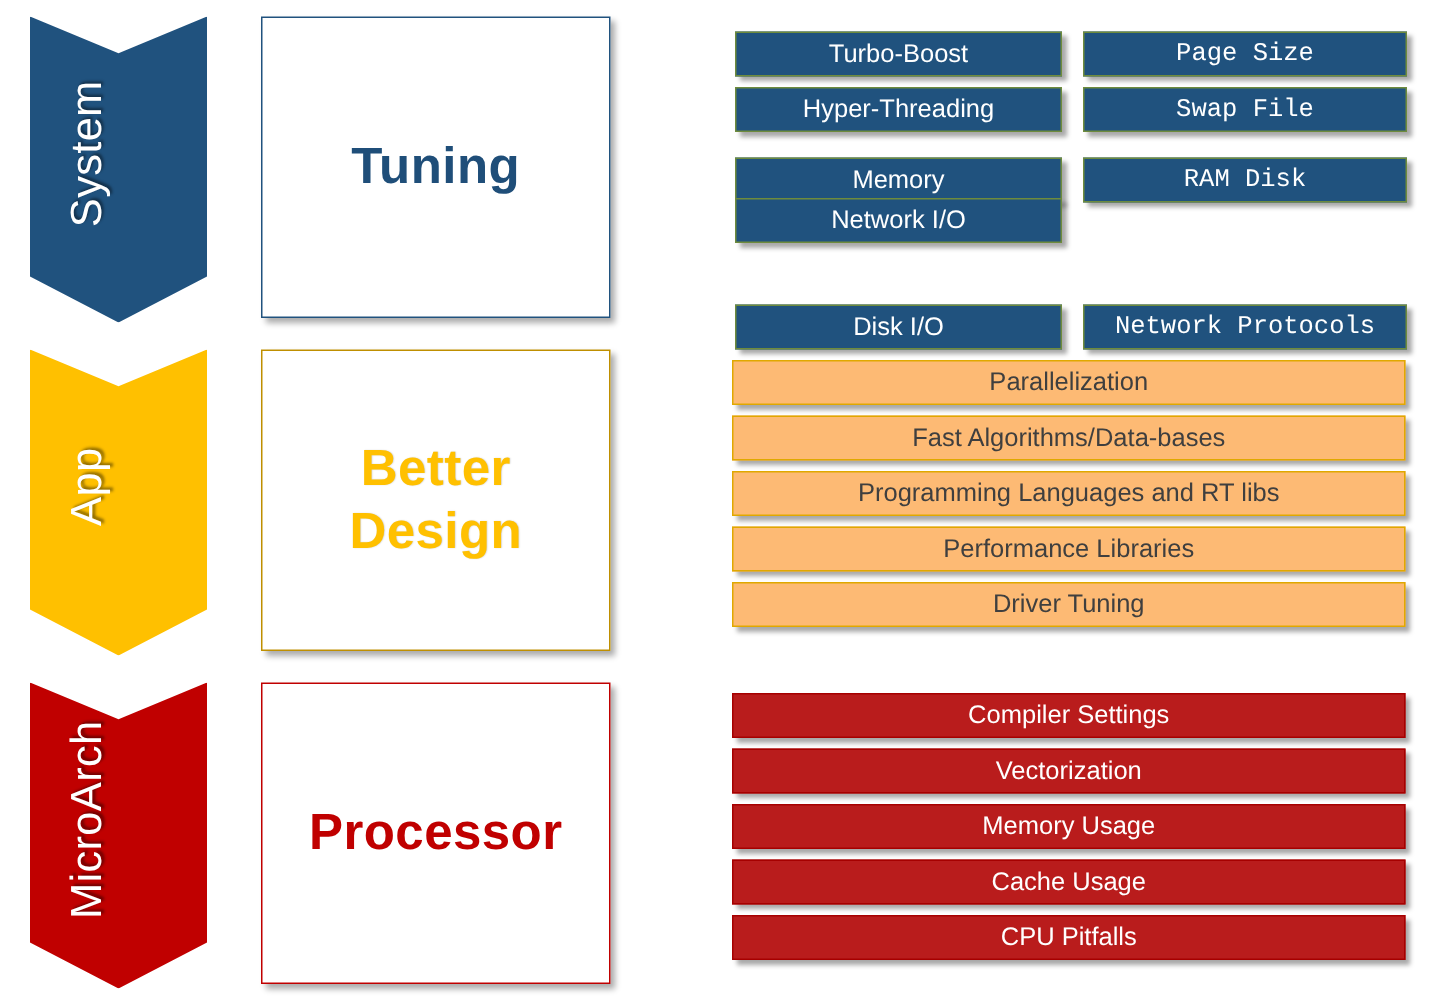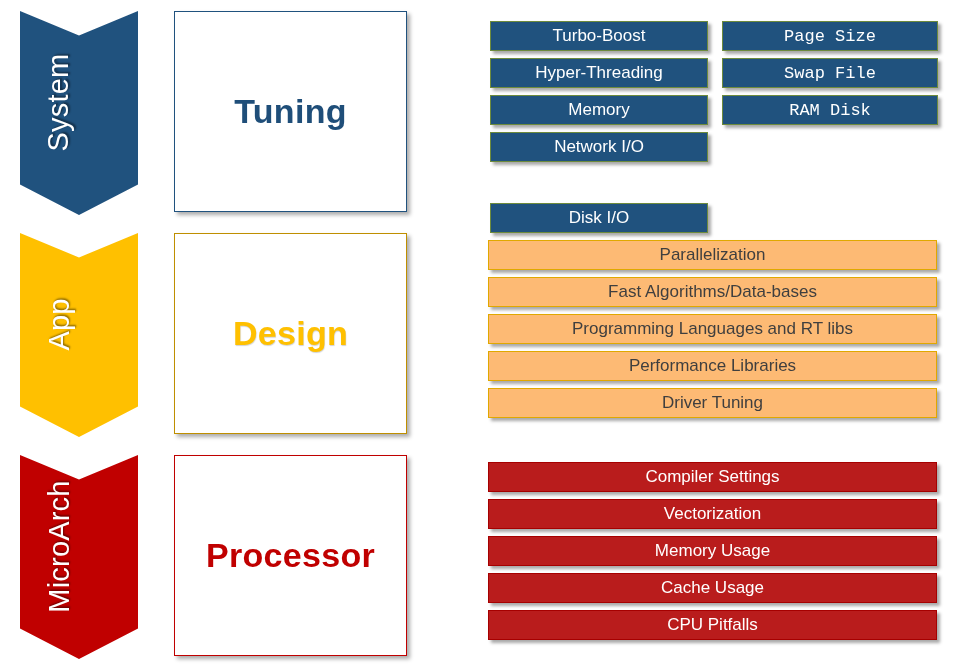--- a/index.html
+++ b/index.html
@@ -138,21 +138,21 @@
 
   
   .col-left  { left: 490px; width: 218px; }
   .col-right { left: 722px; width: 216px; font-family: Liberation Mono, monospace; }
 
   
   .col-wide  { left: 488px; width: 449px; }
 
   .bar-r0 { top: 21px; }
   .bar-r1 { top: 58px; }
-  .bar-r2 { top: 95px; }
+  .bar-r2 { top: 105px; }
   .bar-r3 { top: 132px; }
   .bar-r4 { top: 169px; margin-top: 34px; }
 
   .bar-w0 { top: 18px; }
   .bar-w1 { top: 55px; }
   .bar-w2 { top: 92px; }
   .bar-w3 { top: 129px; }
   .bar-w4 { top: 166px; }
 </style>
 </head>
@@ -174,32 +174,34 @@
     <div class="bars">
       <div class="bar bar-blue col-left bar-r0">Turbo-Boost</div>
       <div class="bar bar-blue col-left bar-r1">Hyper-Threading</div>
       <div class="bar bar-blue col-left bar-r2">Memory</div>
       <div class="bar bar-blue col-left bar-r3">Network I/O</div>
       <div class="bar bar-blue col-left bar-r4">Disk I/O</div>
 
       <div class="bar bar-blue col-right bar-r0">Page Size</div>
       <div class="bar bar-blue col-right bar-r1">Swap File</div>
       <div class="bar bar-blue col-right bar-r2">RAM Disk</div>
+      <div class="bar bar-blue col-right bar-r4">Network Protocols</div>
     </div>
   </div>
 
   <div class="row row-app">
 
     <div class="chevron chev-app"></div>
     <div class="chevron-label">
       <span>App</span>
     </div>
 
     <div class="card card-app">
       <div class="card-title title-app">
+        <div>Better</div>
         <div>Design</div>
       </div>
     </div>
 
     <div class="bars">
       <div class="bar bar-yellow col-wide bar-w0">Parallelization</div>
       <div class="bar bar-yellow col-wide bar-w1">Fast Algorithms/Data-bases</div>
       <div class="bar bar-yellow col-wide bar-w2">Programming Languages and RT libs</div>
       <div class="bar bar-yellow col-wide bar-w3">Performance Libraries</div>
       <div class="bar bar-yellow col-wide bar-w4">Driver Tuning</div>

